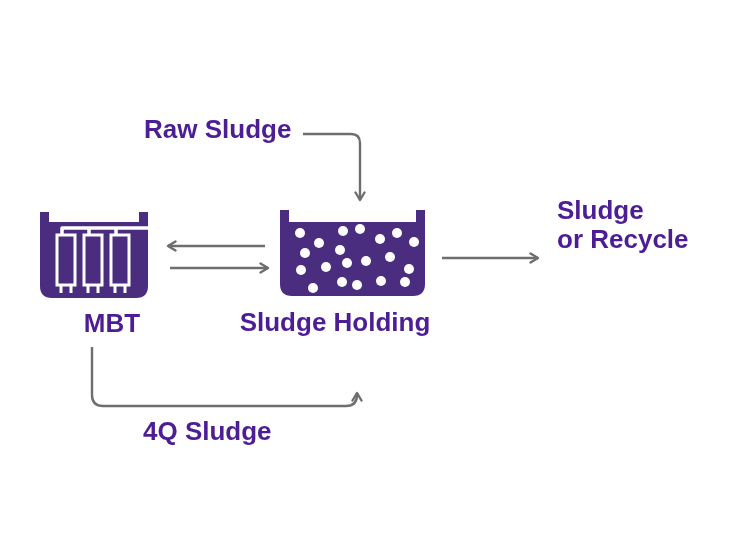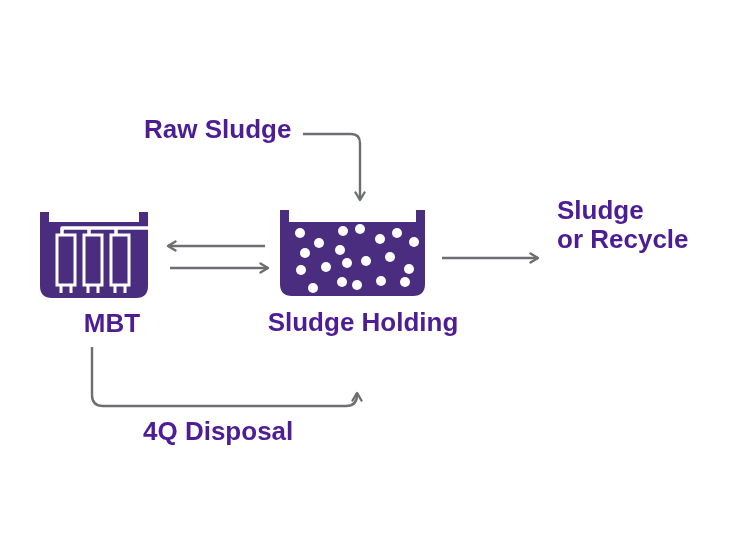--- a/index.html
+++ b/index.html
@@ -73,24 +73,24 @@
         <circle cx="101" cy="71" r="5"></circle>
       <circle cx="77" cy="75" r="5"></circle>
         <circle cx="125" cy="72" r="5"></circle>
     </g>
   </svg>
 
   <div class="label" style="left:144px;top:114px;">Raw Sludge</div>
 
   <div class="label center" style="left:56px;top:308px;width:112px;">MBT</div>
 
-  <div class="label center" style="left:247px;top:307px;width:232px;">
+  <div class="label center" style="left:219px;top:307px;width:232px;">
     <span>Sludge Holding</span>
   </div>
 
   <div class="label" style="left:557px;top:196px;line-height:29px;">
     <span>Sludge</span>
     <span>or Recycle</span>
   </div>
 
-  <div class="label" style="left:143px;top:416px;">4Q Disposal</div>
+  <div class="label" style="left:143px;top:416px;">4Q Sludge</div>
 
 </div>
 
 </body></html>

